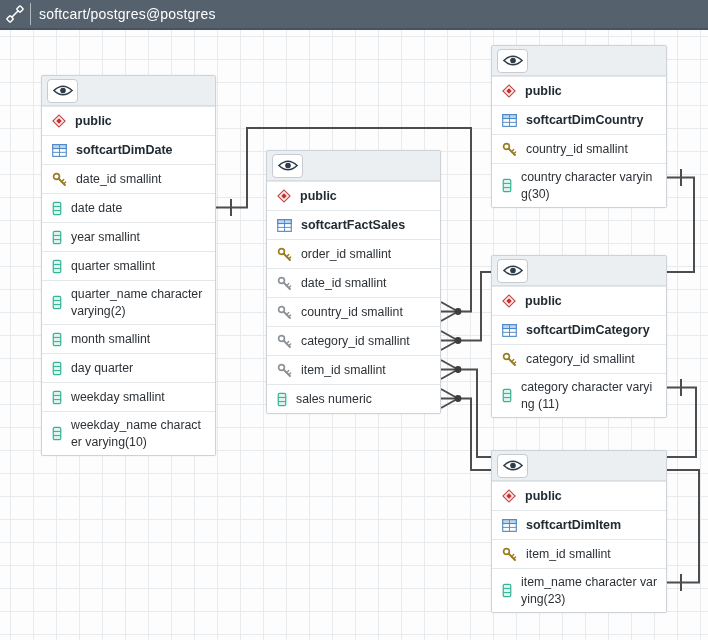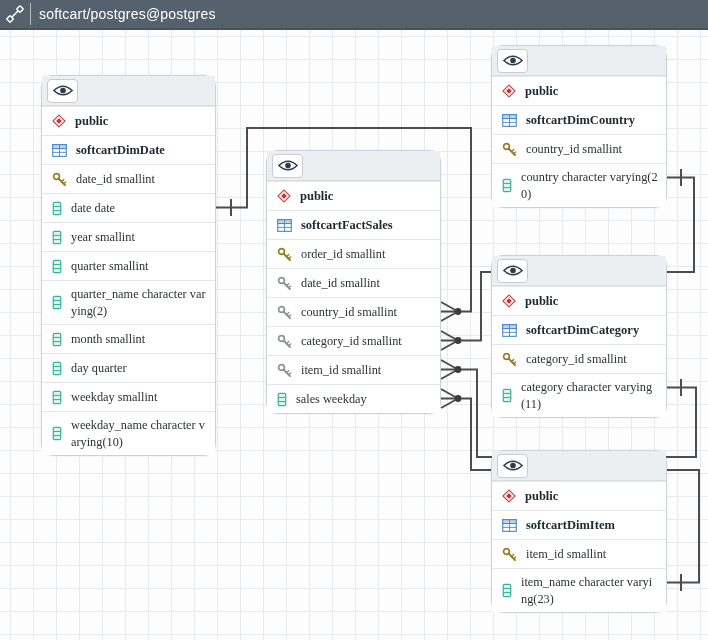--- a/index.html
+++ b/index.html
@@ -29,23 +29,23 @@
     background-position:10px 6px;
   }
 
   svg.links { position:absolute; left:0; top:0; width:708px; height:610px; z-index:1; }
   svg.links path { stroke:#4d4d4d; stroke-width:2; fill:none; }
   svg.links circle { fill:#3d3d3d; }
 
   
   .erd-table {
     position:absolute; z-index:2; background:#fff;
-    border:1px solid #ccd2d8; border-radius:12px;
+    border:1px solid #ccd2d8; border-radius:2px;
     box-shadow:0 0 2px rgba(0,0,0,.08);
-    font-size:12.3px; color:#2d3237;font-family:Liberation Serif, serif;
+    font-size:12.3px; color:#2d3237;
   }
   .t-header {
     height:30px; background:#eceff2; display:flex; align-items:center;
     padding:0 4px; border-bottom:1px solid #d9dee3;
   }
   .eye-btn {
     width:31px; height:24px; background:#fff; border:1px solid #c6ccd2;
     border-radius:4px; display:flex; align-items:center; justify-content:center;
     cursor:pointer; margin-left:1px;
   }
@@ -293,21 +293,21 @@
           </svg>
         </span>
       <span class="lbl">item_id smallint</span>
     </div>
     <div class="row">
       <span class="icn">
           <svg width="10" height="15" viewBox="0 0 10 16">
             <use href="#ic-column"></use>
           </svg>
         </span>
-      <span class="lbl">sales weekday</span>
+      <span class="lbl">sales numeric</span>
     </div>
   </div>
 
   <div class="erd-table" style="left:491px; top:15px; width:176px;">
     <div class="t-header">
       <button class="eye-btn">
         <svg width="20" height="13" viewBox="0 0 22 14">
             <use href="#ic-eye"></use>
           </svg>
       </button>
@@ -335,21 +335,21 @@
           </svg>
         </span>
       <span class="lbl">country_id smallint</span>
     </div>
     <div class="row">
       <span class="icn">
           <svg width="10" height="15" viewBox="0 0 10 16">
             <use href="#ic-column"></use>
           </svg>
         </span>
-      <span class="lbl">country character varying(20)</span>
+      <span class="lbl">country character varying(30)</span>
     </div>
   </div>
 
   <div class="erd-table" style="left:491px; top:225px; width:176px;">
     <div class="t-header">
       <button class="eye-btn">
         <svg width="20" height="13" viewBox="0 0 22 14">
             <use href="#ic-eye"></use>
           </svg>
       </button>

